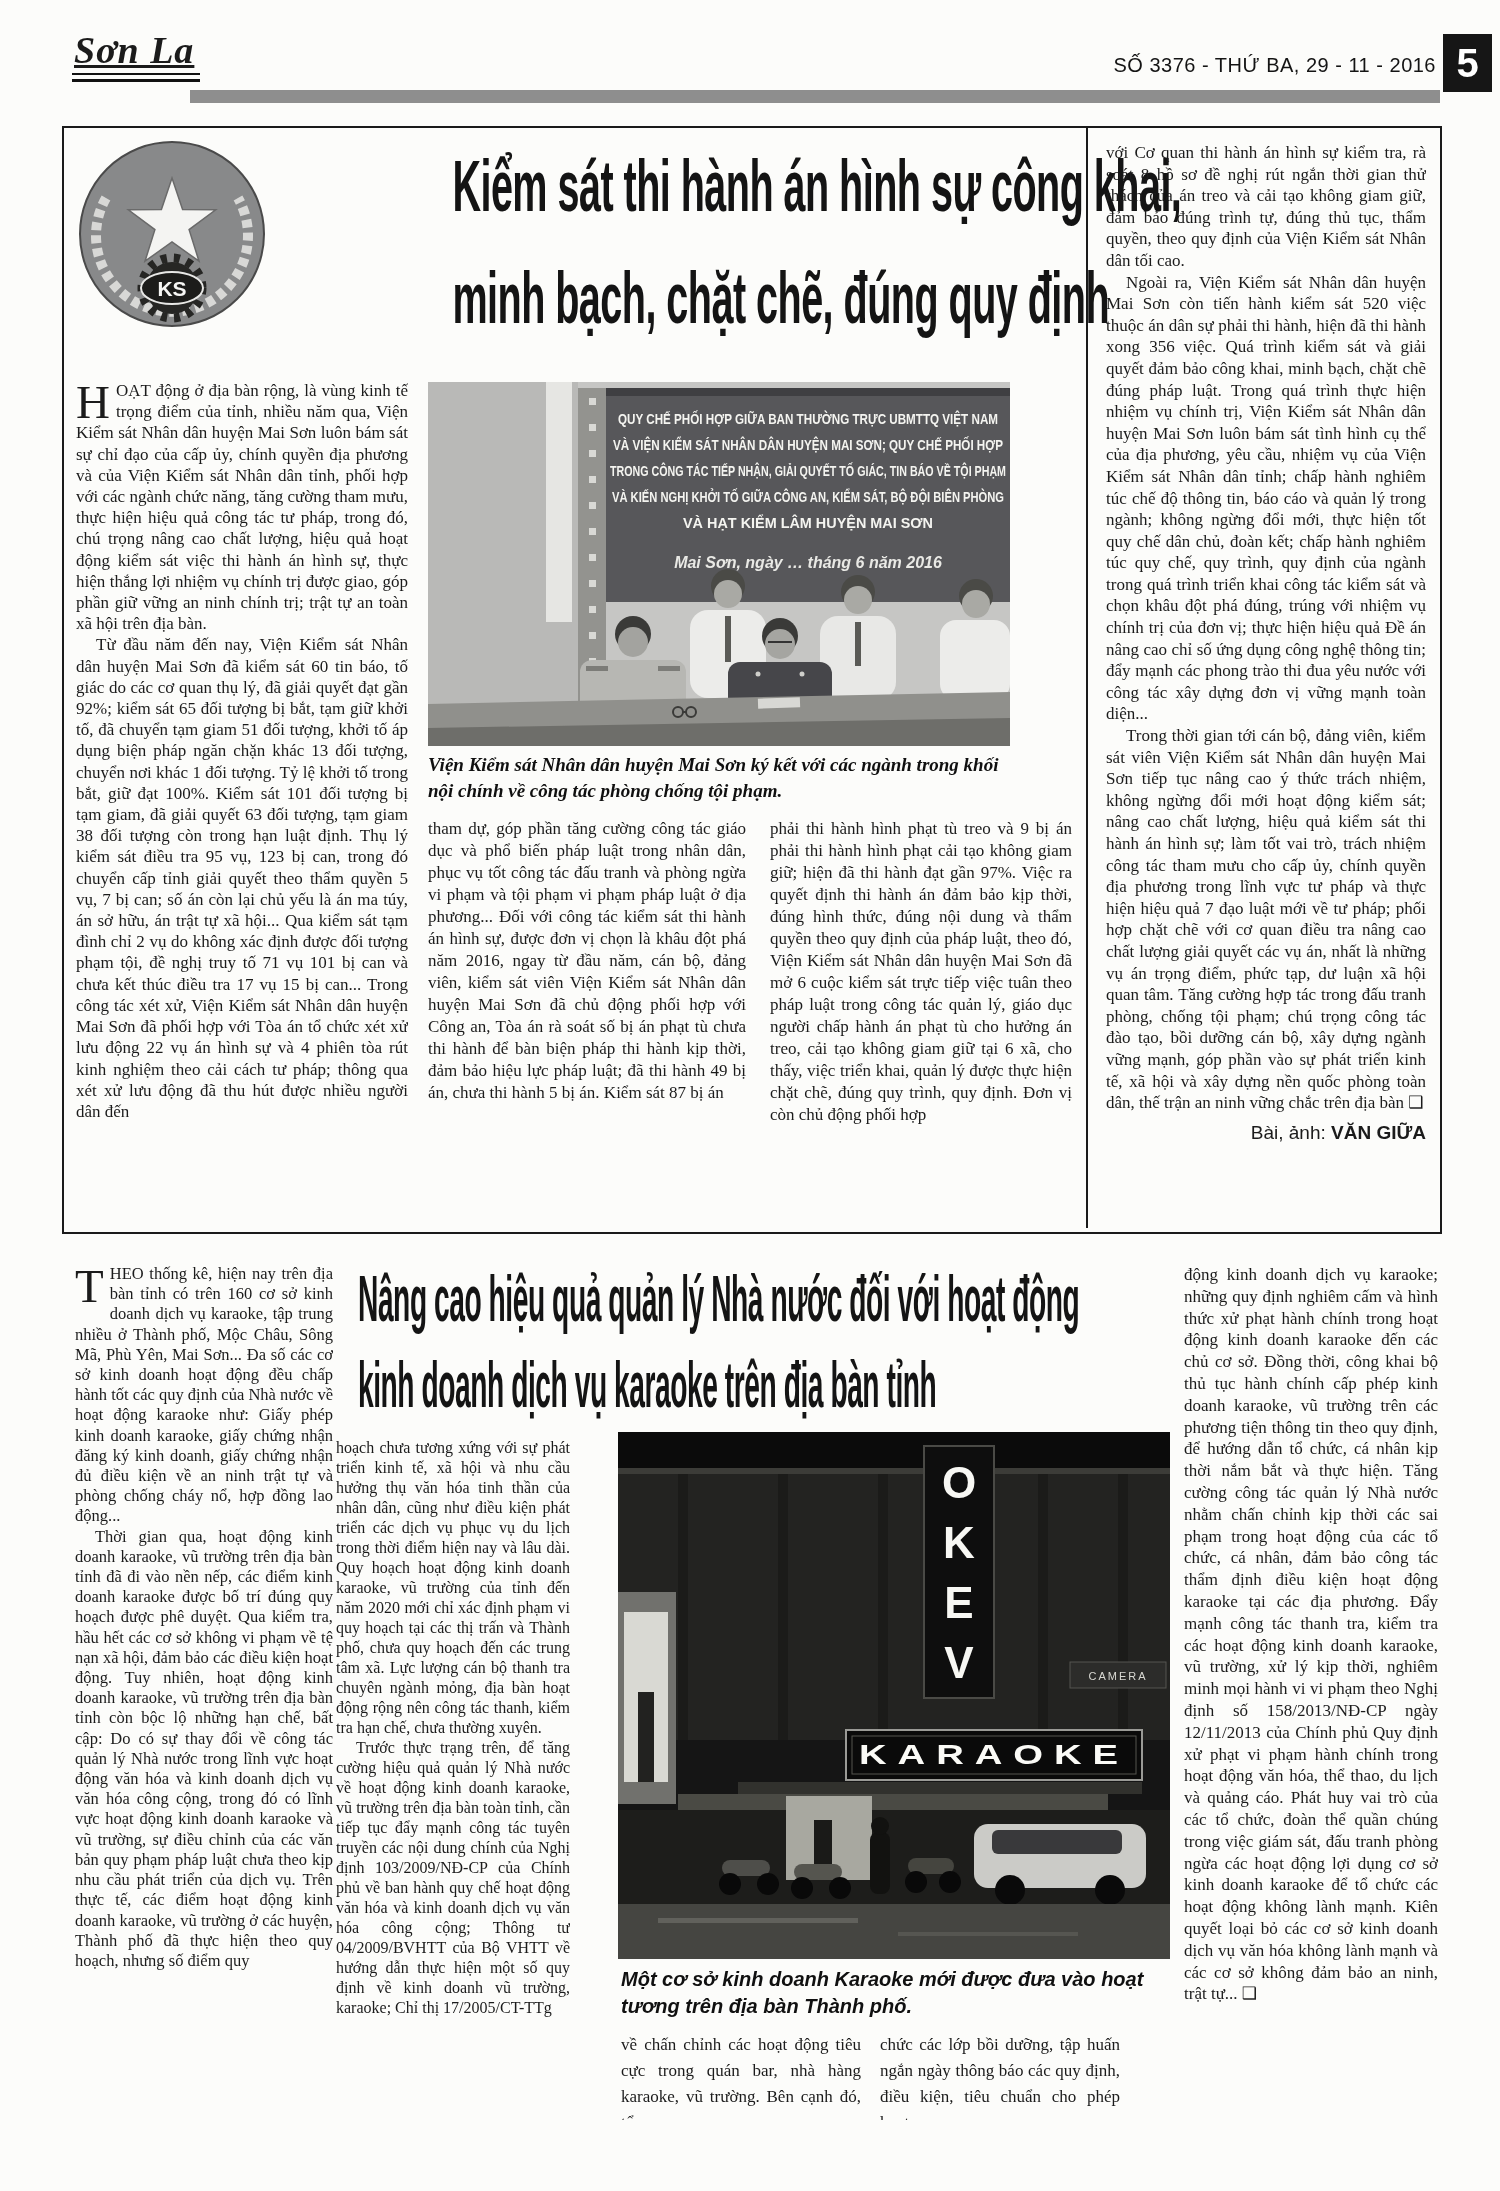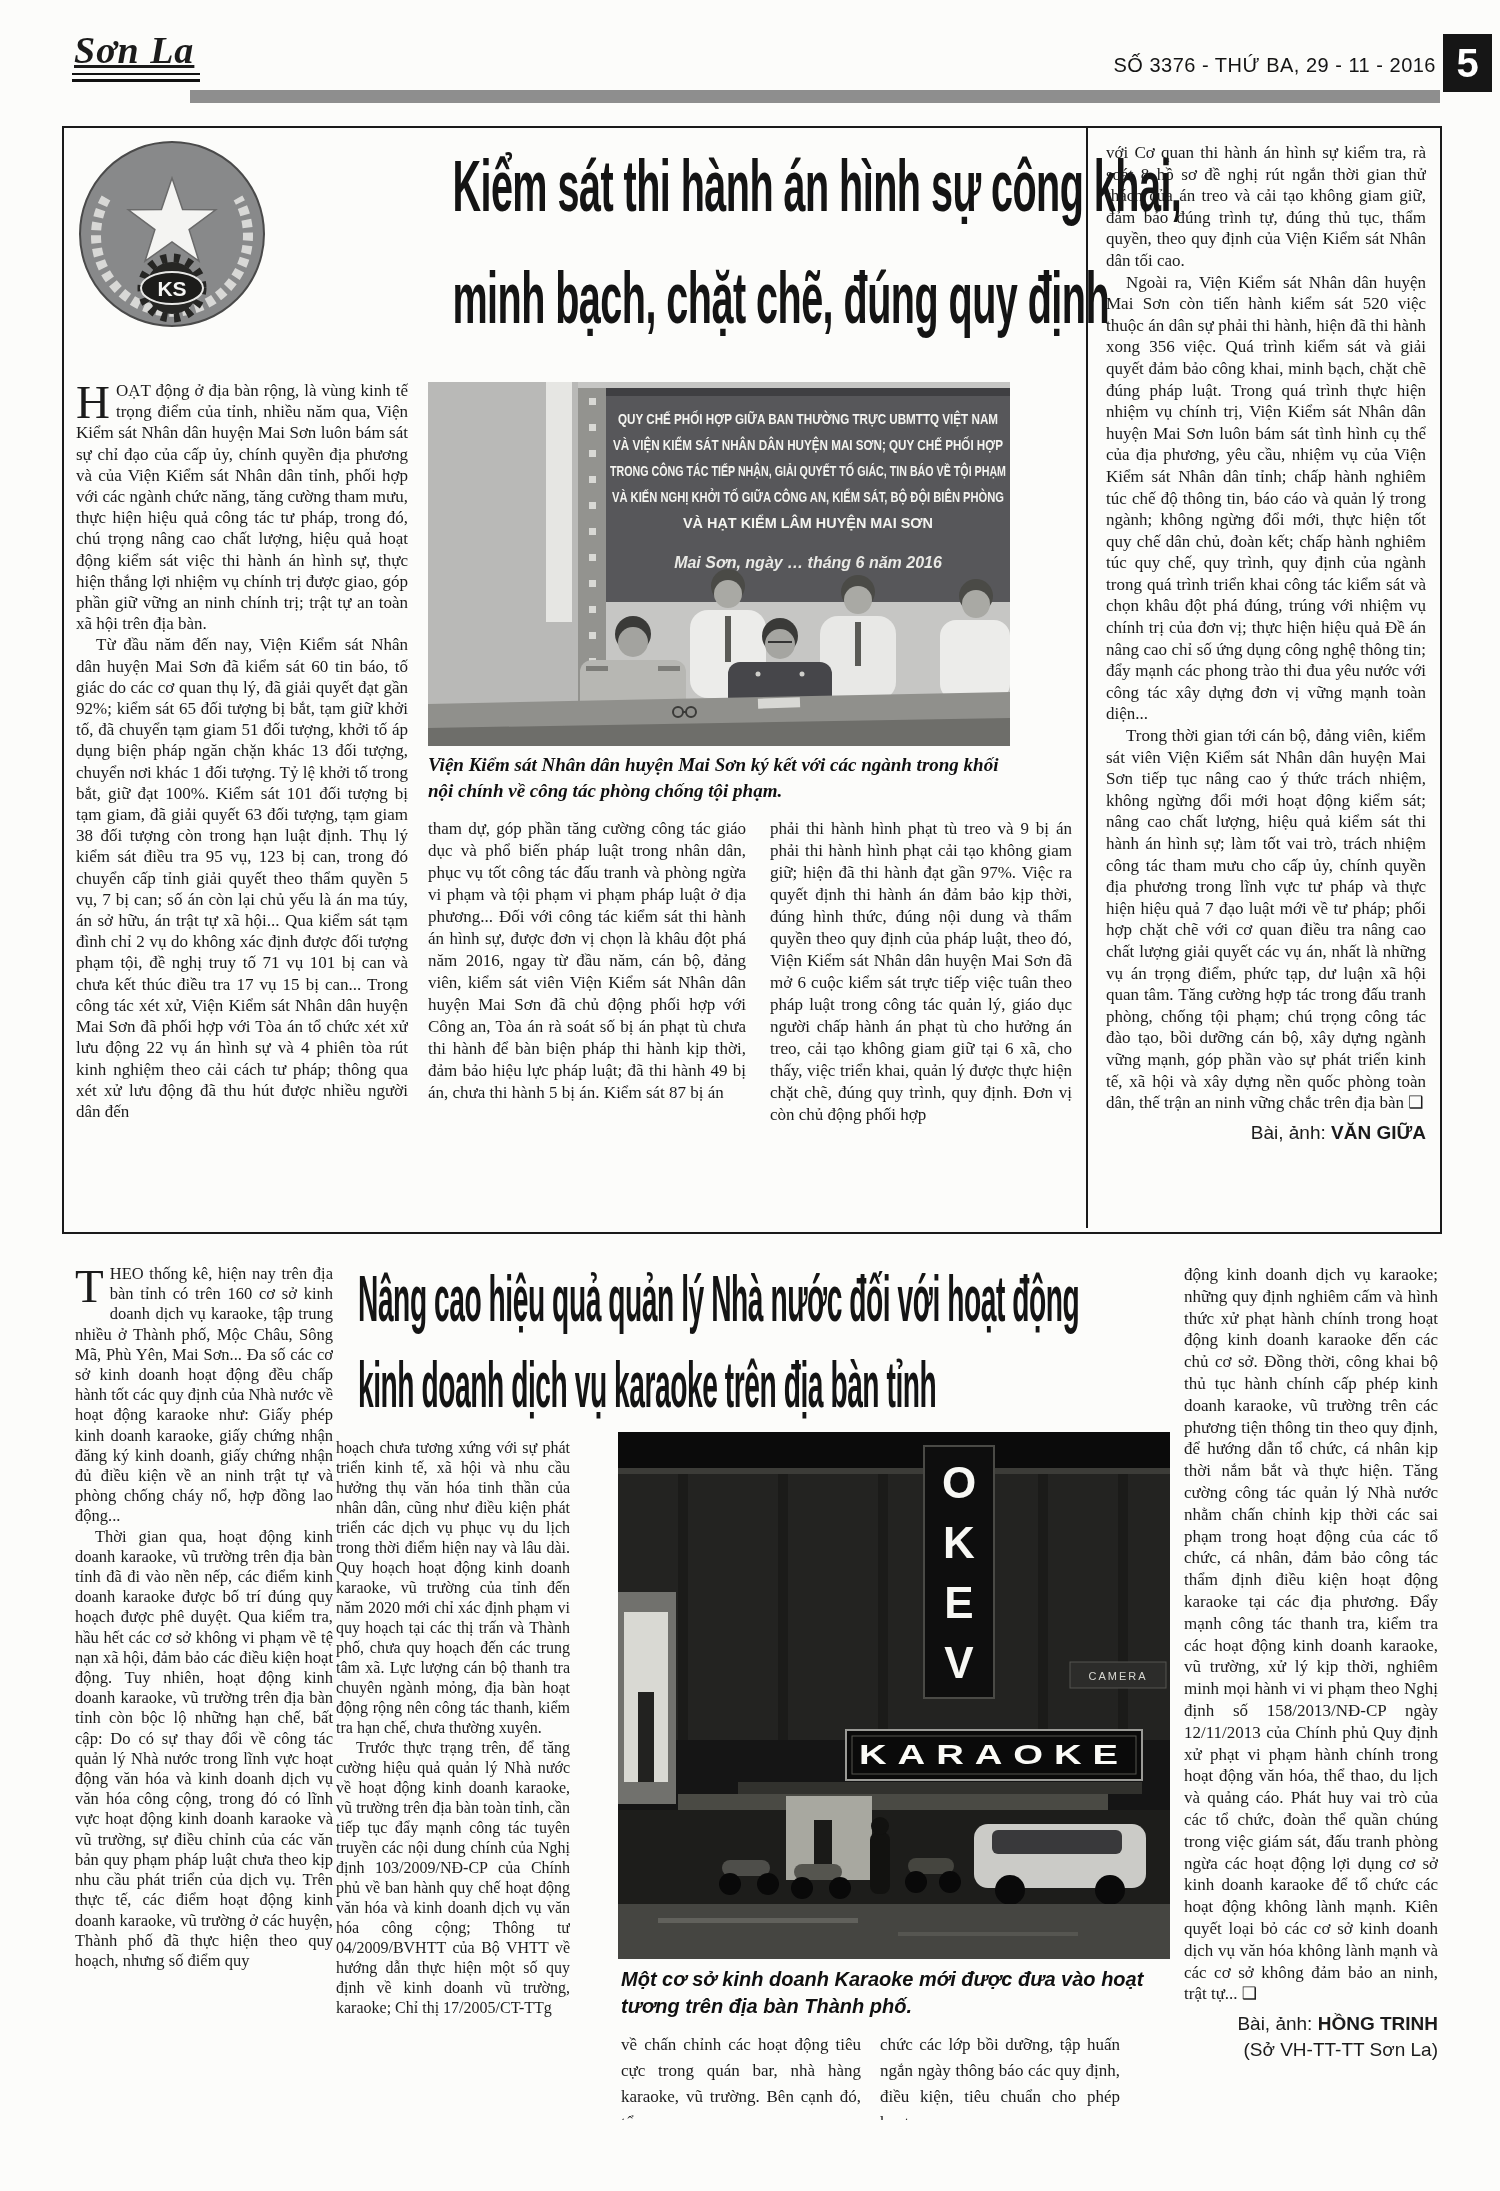--- a/index.html
+++ b/index.html
@@ -244,22 +244,15 @@
     <rect x="280" y="500" width="180" height="4" fill="#62625c" opacity=".6"></rect>
   </svg>
 
   <div class="caption a2-caption">Một cơ sở kinh doanh Karaoke mới được đưa vào hoạt tương trên địa bàn Thành phố.</div>
 
   <div class="bodycol a2-minileft">về chấn chỉnh các hoạt động tiêu cực trong quán bar, nhà hàng karaoke, vũ trường. Bên cạnh đó, tổ</div>
   <div class="bodycol a2-miniright">chức các lớp bồi dưỡng, tập huấn ngắn ngày thông báo các quy định, điều kiện, tiêu chuẩn cho phép hoạt</div>
 
   <div class="bodycol a2-col3">
     <p>động kinh doanh dịch vụ karaoke; những quy định nghiêm cấm và hình thức xử phạt hành chính trong hoạt động kinh doanh karaoke đến các chủ cơ sở. Đồng thời, công khai bộ thủ tục hành chính cấp phép kinh doanh karaoke, vũ trường trên các phương tiện thông tin theo quy định, để hướng dẫn tổ chức, cá nhân kịp thời nắm bắt và thực hiện. Tăng cường công tác quản lý Nhà nước nhằm chấn chỉnh kịp thời các sai phạm trong hoạt động của các tổ chức, cá nhân, đảm bảo công tác thẩm định điều kiện hoạt động karaoke tại các địa phương. Đẩy mạnh công tác thanh tra, kiểm tra các hoạt động kinh doanh karaoke, vũ trường, xử lý kịp thời, nghiêm minh mọi hành vi vi phạm theo Nghị định số 158/2013/NĐ-CP ngày 12/11/2013 của Chính phủ Quy định xử phạt vi phạm hành chính trong hoạt động văn hóa, thể thao, du lịch và quảng cáo. Phát huy vai trò của các tổ chức, đoàn thể quần chúng trong việc giám sát, đấu tranh phòng ngừa các hoạt động lợi dụng cơ sở kinh doanh karaoke để tổ chức các hoạt động không lành mạnh. Kiên quyết loại bỏ các cơ sở kinh doanh dịch vụ văn hóa không lành mạnh và các cơ sở không đảm bảo an ninh, trật tự... ❑</p>
-    <div class="byline2">
-      <div>
-        <span>Bài, ảnh:</span>
-        <b>HỒNG TRINH</b>
-      </div>
-      <div>(Sở VH-TT-TT Sơn La)</div>
-    </div>
   </div>
 
 </div>
 
 </body></html>

